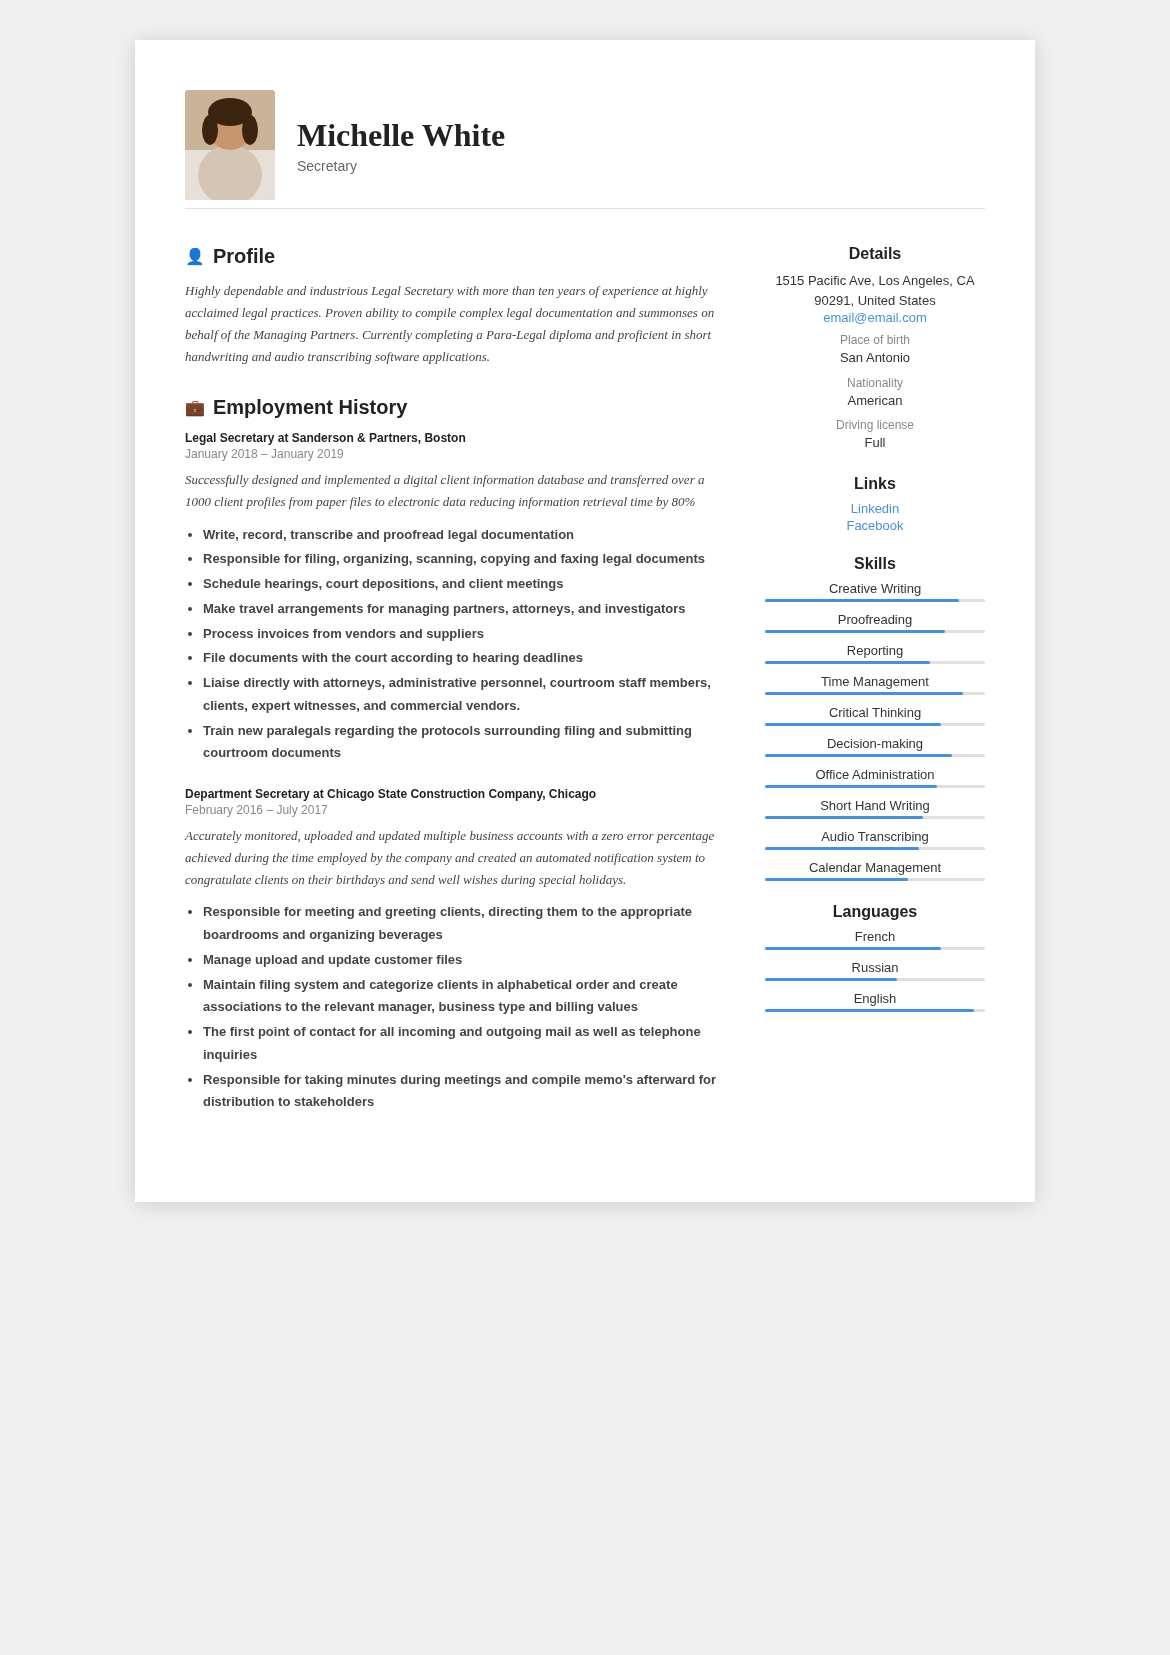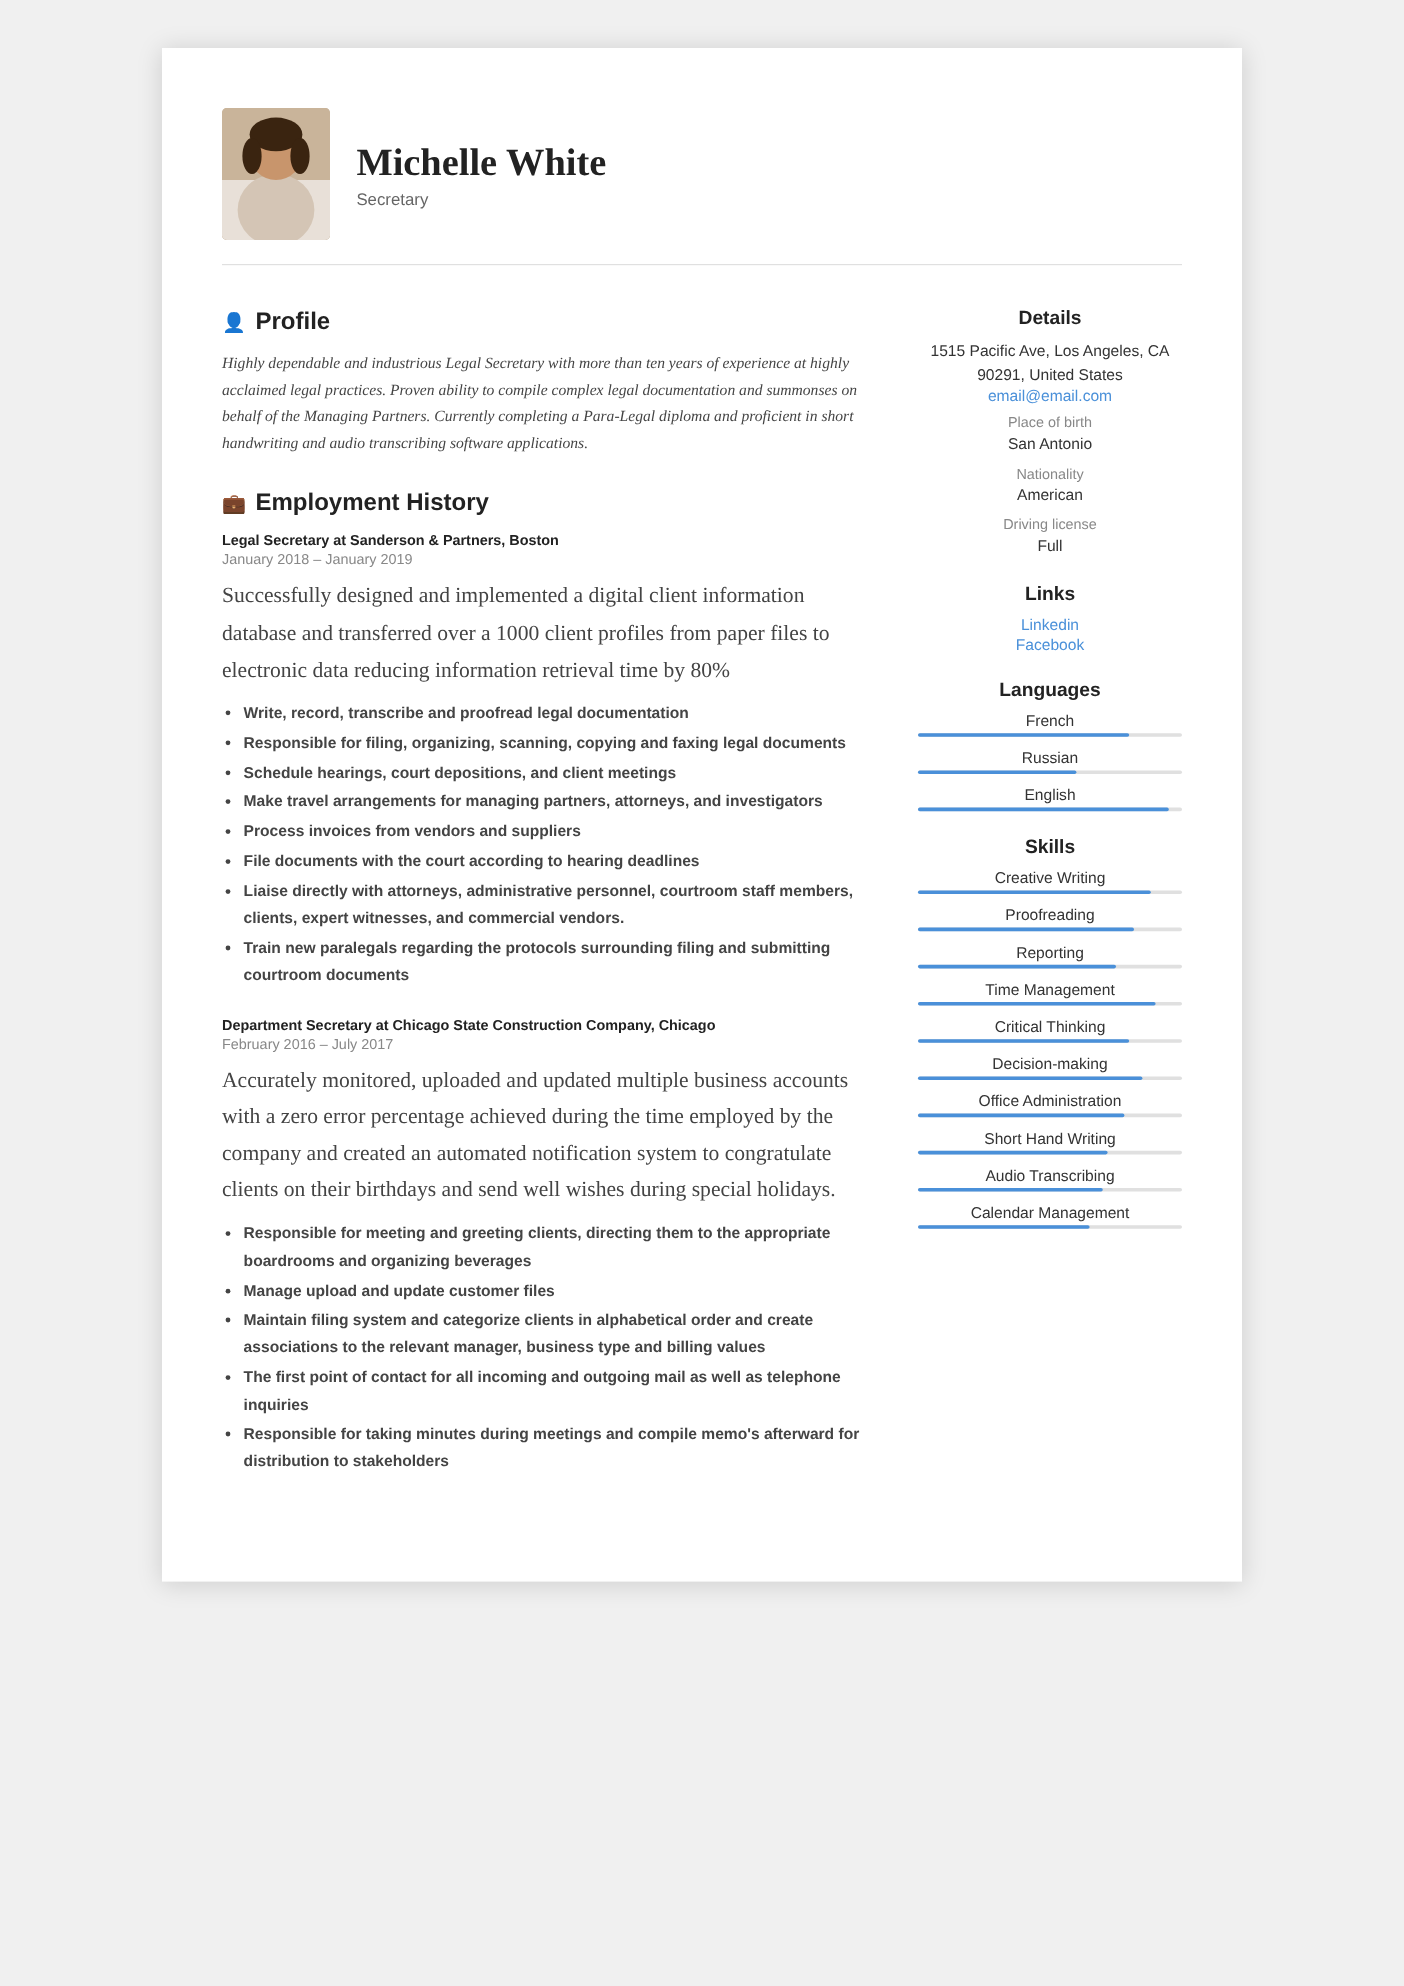--- a/index.html
+++ b/index.html
@@ -16,21 +16,21 @@
       background: #fff;
       box-shadow: 0 2px 20px rgba(0,0,0,0.15);
       padding: 50px 50px 60px 50px;
       position: relative;
     }
     
     .header {
       display: flex;
       align-items: center;
       margin-bottom: 36px;
-      padding-bottom: 20px;
+      padding-bottom: 8px;
       border-bottom: 1px solid #e0e0e0;
     }
     .avatar {
       width: 90px;
       height: 110px;
       background: #c8b8a2;
       border-radius: 4px;
       margin-right: 22px;
       overflow: hidden;
       flex-shrink: 0;
@@ -100,23 +100,24 @@
       font-family: Arial, sans-serif;
       margin-bottom: 2px;
     }
     .job-dates {
       font-size: 12px;
       color: #888;
       font-family: Arial, sans-serif;
       margin-bottom: 8px;
     }
     .job-description {
-      font-size: 18px;
+      font-size: 13px;
       color: #444;
       line-height: 1.7;
+      font-style: italic;
       font-family: 'Georgia', serif;
       margin-bottom: 10px;
     }
     .job-bullets {
       list-style: disc;
       padding-left: 18px;
       font-size: 13px;
       color: #444;
       line-height: 1.75;
       font-family: Arial, sans-serif;
@@ -294,20 +295,86 @@
         <div class="detail-value">Full</div>
       </div>
 
       <div class="detail-section">
         <div class="detail-section-title">Links</div>
         <span class="link-item">Linkedin</span>
         <span class="link-item">Facebook</span>
       </div>
 
       <div class="detail-section">
+        <div class="detail-section-title">Skills</div>
+        <div id="skills-container">
+            <div class="skill-item">
+    <div class="skill-name">Creative Writing</div>
+    <div class="skill-bar-bg">
+      <div class="skill-bar-fill" style="width:88%"></div>
+    </div>
+  </div>
+            <div class="skill-item">
+    <div class="skill-name">Proofreading</div>
+    <div class="skill-bar-bg">
+      <div class="skill-bar-fill" style="width:82%"></div>
+    </div>
+  </div>
+            <div class="skill-item">
+    <div class="skill-name">Reporting</div>
+    <div class="skill-bar-bg">
+      <div class="skill-bar-fill" style="width:75%"></div>
+    </div>
+  </div>
+            <div class="skill-item">
+    <div class="skill-name">Time Management</div>
+    <div class="skill-bar-bg">
+      <div class="skill-bar-fill" style="width:90%"></div>
+    </div>
+  </div>
+            <div class="skill-item">
+    <div class="skill-name">Critical Thinking</div>
+    <div class="skill-bar-bg">
+      <div class="skill-bar-fill" style="width:80%"></div>
+    </div>
+  </div>
+            <div class="skill-item">
+    <div class="skill-name">Decision-making</div>
+    <div class="skill-bar-bg">
+      <div class="skill-bar-fill" style="width:85%"></div>
+    </div>
+  </div>
+            <div class="skill-item">
+    <div class="skill-name">Office Administration</div>
+    <div class="skill-bar-bg">
+      <div class="skill-bar-fill" style="width:78%"></div>
+    </div>
+  </div>
+            <div class="skill-item">
+    <div class="skill-name">Short Hand Writing</div>
+    <div class="skill-bar-bg">
+      <div class="skill-bar-fill" style="width:72%"></div>
+    </div>
+  </div>
+            <div class="skill-item">
+    <div class="skill-name">Audio Transcribing</div>
+    <div class="skill-bar-bg">
+      <div class="skill-bar-fill" style="width:70%"></div>
+    </div>
+  </div>
+            <div class="skill-item">
+    <div class="skill-name">Calendar Management</div>
+    <div class="skill-bar-bg">
+      <div class="skill-bar-fill" style="width:65%"></div>
+    </div>
+  </div>
+          </div>
+      </div>
+
+      <div class="detail-section">
         <div class="detail-section-title">Languages</div>
         <div id="languages-container">
             <div class="lang-item">
     <div class="lang-name">French</div>
     <div class="lang-bar-bg">
       <div class="lang-bar-fill" style="width:80%"></div>
     </div>
   </div>
             <div class="lang-item">
     <div class="lang-name">Russian</div>
@@ -316,81 +383,15 @@
     </div>
   </div>
             <div class="lang-item">
     <div class="lang-name">English</div>
     <div class="lang-bar-bg">
       <div class="lang-bar-fill" style="width:95%"></div>
     </div>
   </div>
           </div>
       </div>
-
-      <div class="detail-section">
-        <div class="detail-section-title">Skills</div>
-        <div id="skills-container">
-            <div class="skill-item">
-    <div class="skill-name">Creative Writing</div>
-    <div class="skill-bar-bg">
-      <div class="skill-bar-fill" style="width:88%"></div>
-    </div>
-  </div>
-            <div class="skill-item">
-    <div class="skill-name">Proofreading</div>
-    <div class="skill-bar-bg">
-      <div class="skill-bar-fill" style="width:82%"></div>
-    </div>
-  </div>
-            <div class="skill-item">
-    <div class="skill-name">Reporting</div>
-    <div class="skill-bar-bg">
-      <div class="skill-bar-fill" style="width:75%"></div>
-    </div>
-  </div>
-            <div class="skill-item">
-    <div class="skill-name">Time Management</div>
-    <div class="skill-bar-bg">
-      <div class="skill-bar-fill" style="width:90%"></div>
-    </div>
-  </div>
-            <div class="skill-item">
-    <div class="skill-name">Critical Thinking</div>
-    <div class="skill-bar-bg">
-      <div class="skill-bar-fill" style="width:80%"></div>
-    </div>
-  </div>
-            <div class="skill-item">
-    <div class="skill-name">Decision-making</div>
-    <div class="skill-bar-bg">
-      <div class="skill-bar-fill" style="width:85%"></div>
-    </div>
-  </div>
-            <div class="skill-item">
-    <div class="skill-name">Office Administration</div>
-    <div class="skill-bar-bg">
-      <div class="skill-bar-fill" style="width:78%"></div>
-    </div>
-  </div>
-            <div class="skill-item">
-    <div class="skill-name">Short Hand Writing</div>
-    <div class="skill-bar-bg">
-      <div class="skill-bar-fill" style="width:72%"></div>
-    </div>
-  </div>
-            <div class="skill-item">
-    <div class="skill-name">Audio Transcribing</div>
-    <div class="skill-bar-bg">
-      <div class="skill-bar-fill" style="width:70%"></div>
-    </div>
-  </div>
-            <div class="skill-item">
-    <div class="skill-name">Calendar Management</div>
-    <div class="skill-bar-bg">
-      <div class="skill-bar-fill" style="width:65%"></div>
-    </div>
-  </div>
-          </div>
-      </div>
     </div>
   </div>
 </div>
 
 </body></html>

